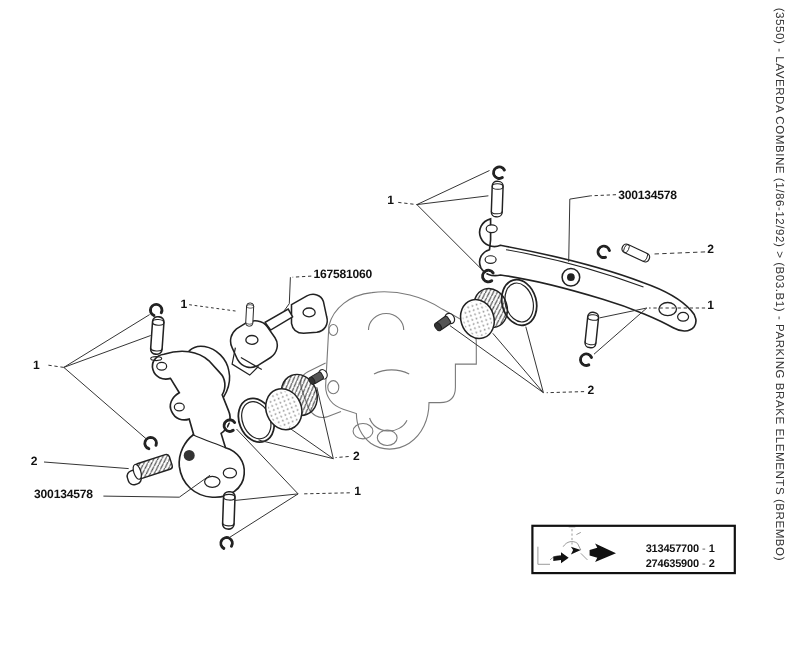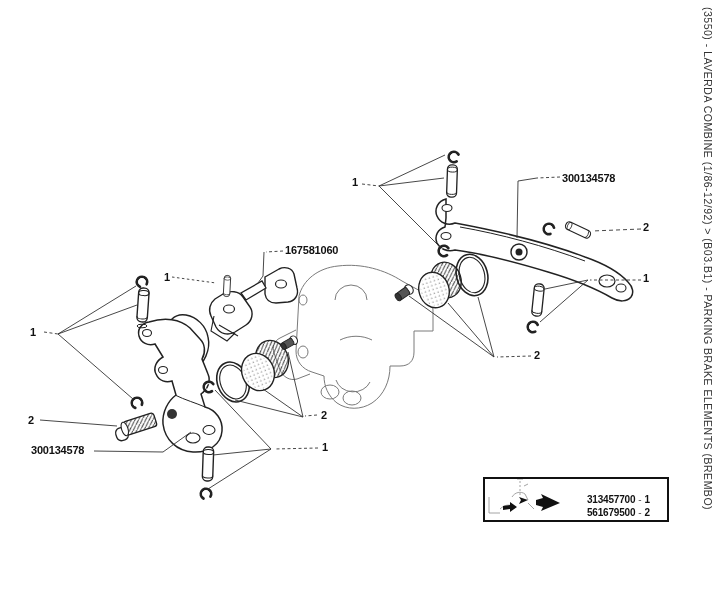--- a/index.html
+++ b/index.html
@@ -210,20 +210,20 @@
   <div class="lbl" style="left:321px;top:409px">2</div>
   <div class="lbl" style="left:322px;top:441px">1</div>
 
   <div class="legend-box"></div>
   <div class="legend-row" style="top:483px">
     <span class="pn">313457700</span>
     <span class="sep">-</span>
     <span class="ref">1</span>
   </div>
   <div class="legend-row" style="top:496px">
-    <span class="pn">561679500</span>
+    <span class="pn">274635900</span>
     <span class="sep">-</span>
     <span class="ref">2</span>
   </div>
 
   <div class="sidebar-text">(3550) - LAVERDA COMBINE (1/86-12/92) &gt; (B03.B1) - PARKING BRAKE ELEMENTS (BREMBO)</div>
 
 </div>
 
 </body></html>

